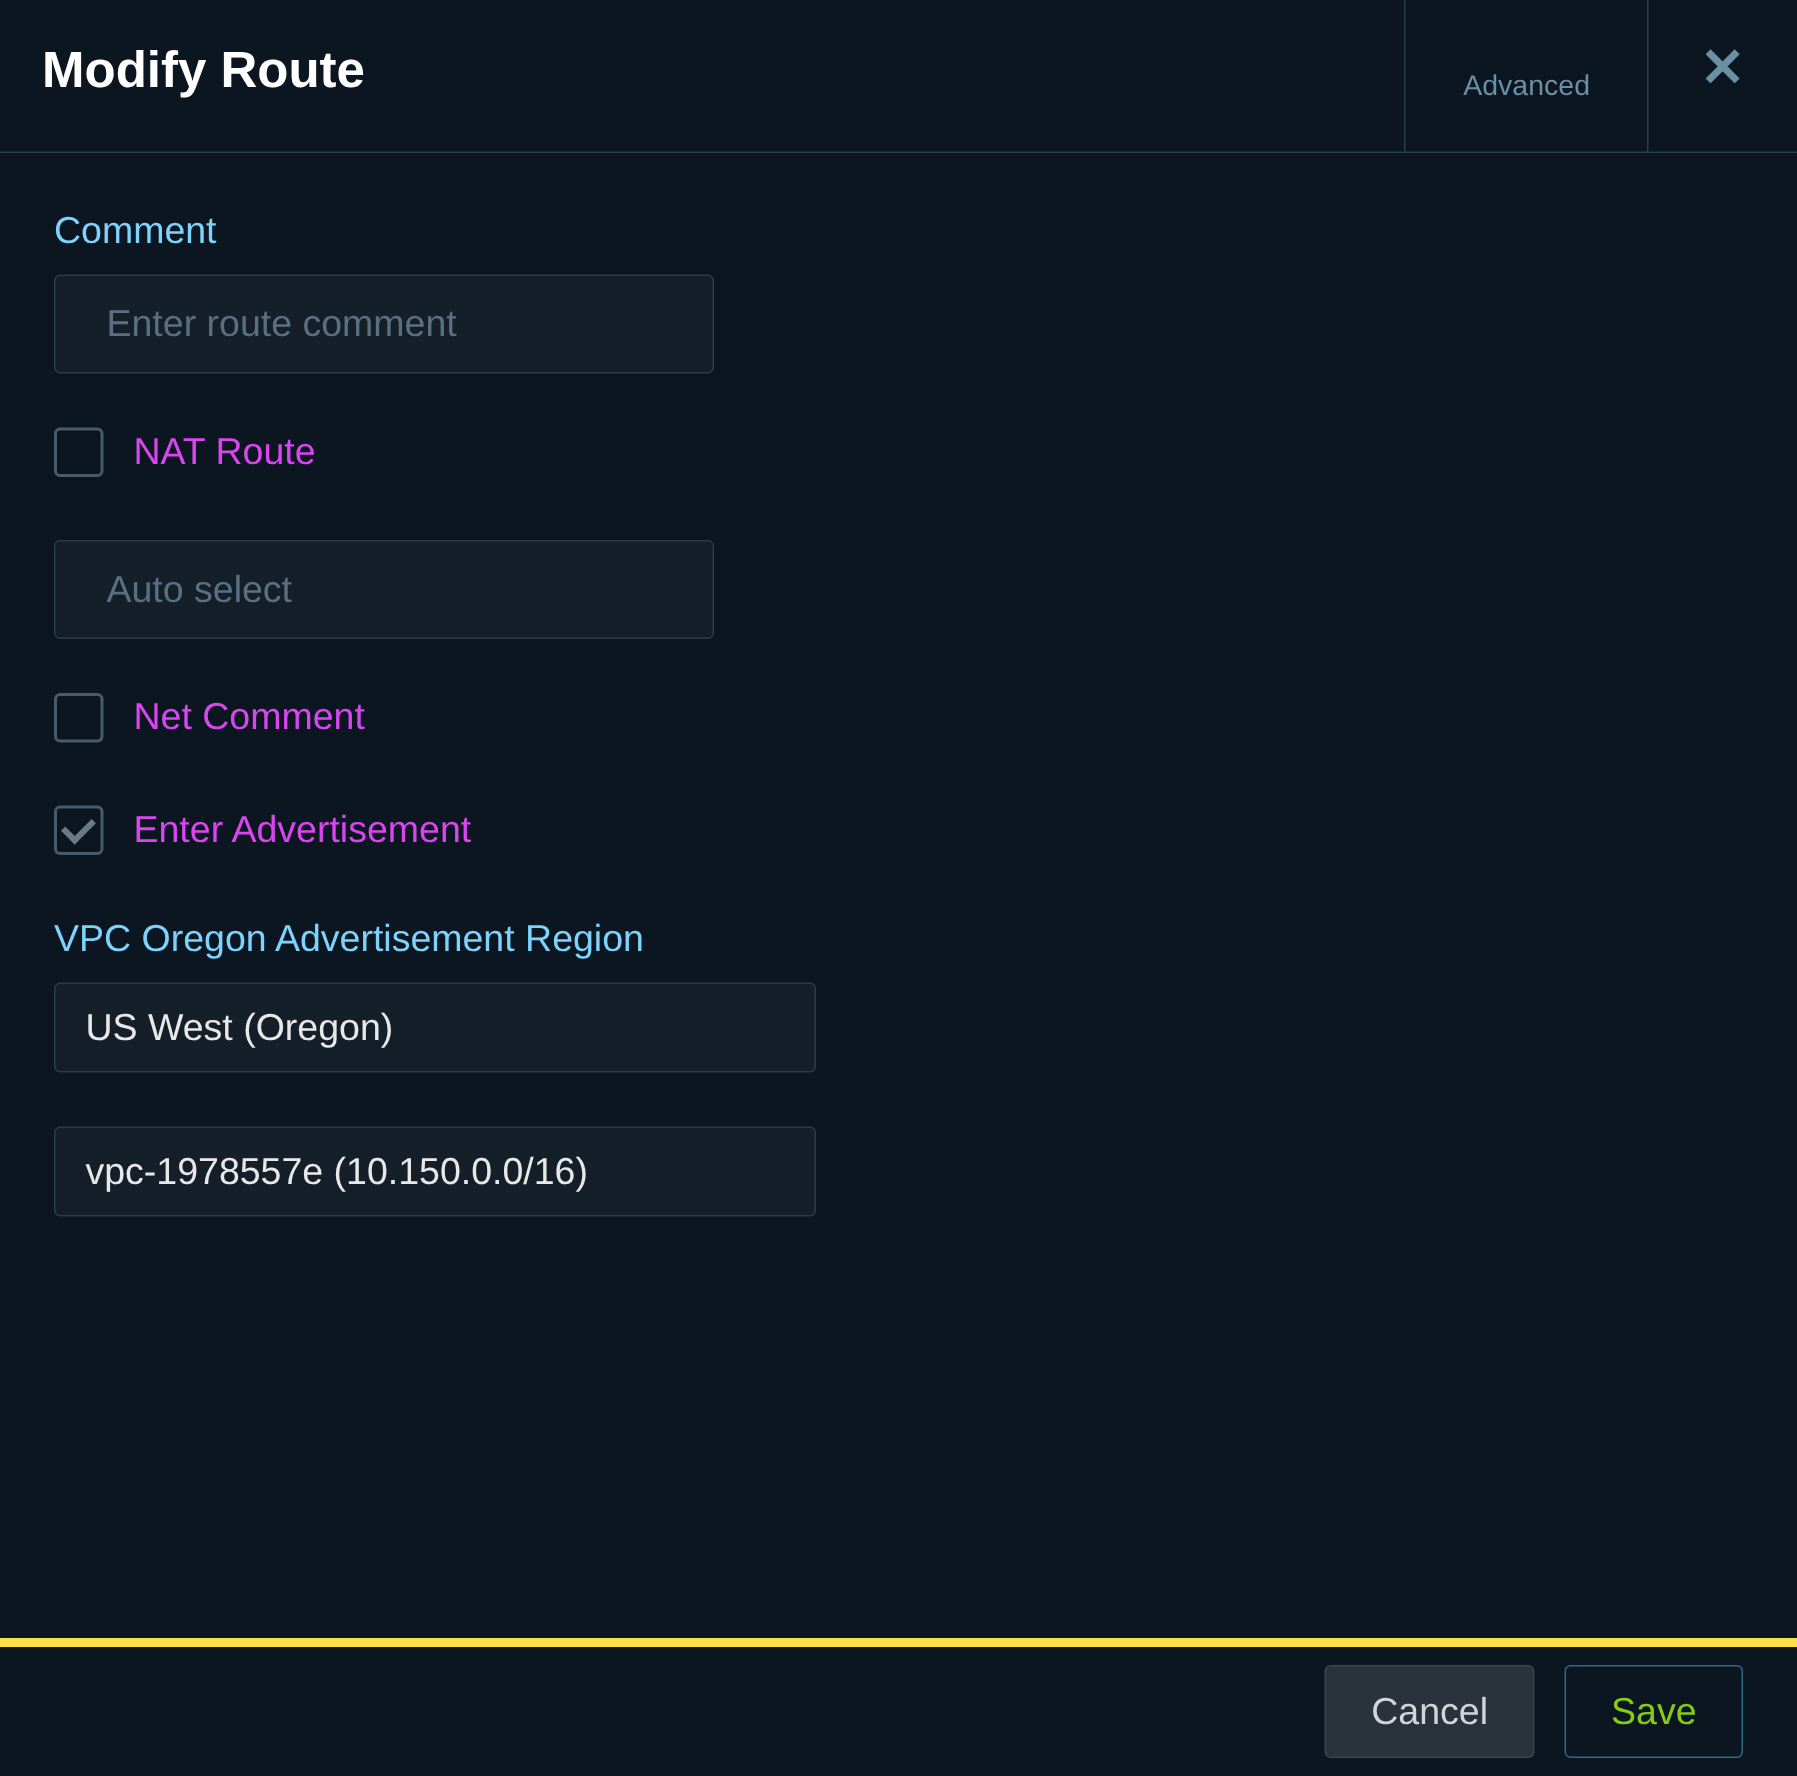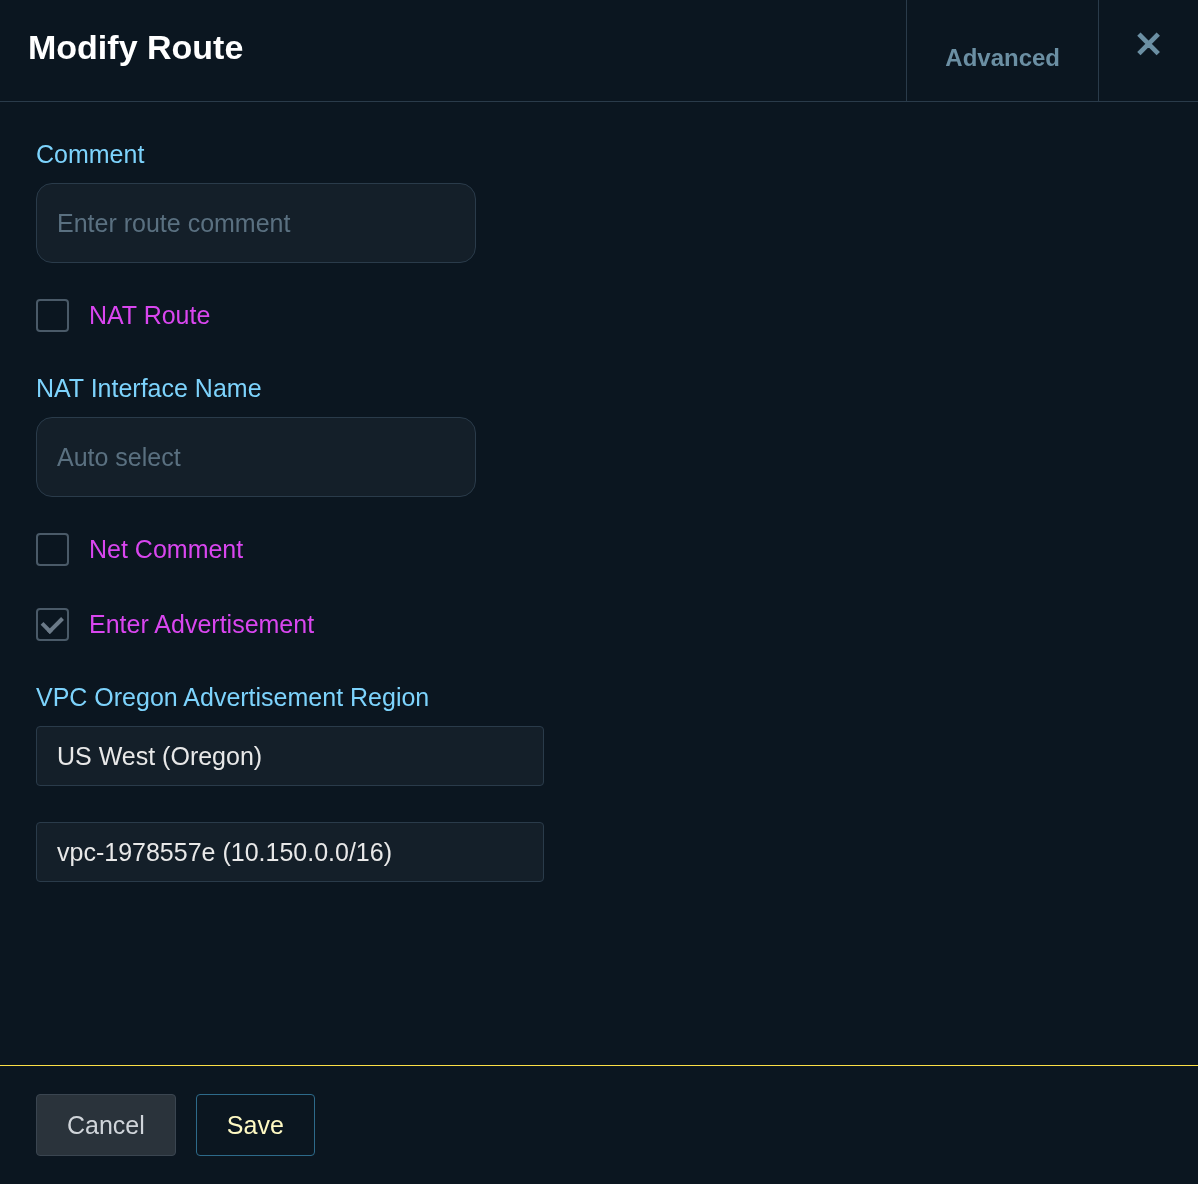--- a/index.html
+++ b/index.html
@@ -37,25 +37,24 @@
       align-items: center;
       padding-bottom: 28px;
       padding-top: 22px;
     }
     .header-tab {
       border-left: 1px solid #2a3b4a;
       padding: 0 38px;
       display: flex;
       align-items: center;
       justify-content: center;
-      font-size: 24px;
+      font-size: 19px;
       color: #6b8fa3;
       cursor: pointer;
       padding-top: 14px;
-      font-weight: bold;
     }
     .header-close {
       border-left: 1px solid #2a3b4a;
       width: 100px;
       display: flex;
       align-items: flex-start;
       justify-content: center;
       font-size: 36px;
       font-weight: 700;
       color: #6b8fa3;
@@ -72,27 +71,27 @@
     }
     .form-label {
       font-size: 25px;
       color: #7dd3fc;
       margin-bottom: 14px;
       display: block;
       font-weight: 400;
     }
     .form-input {
       width: 440px;
-      height: 80px;
+      height: 66px;
       background: #141f29;
       border: 1px solid #2a3b4a;
-      border-radius: 16px;
+      border-radius: 4px;
       color: #ffffff;
       font-size: 25px;
-      padding: 0 20px;
+      padding: 0 34px;
       outline: none;
     }
     .form-input::placeholder {
       color: #5a7080;
     }
     .form-select {
       width: 508px;
       height: 60px;
       background: #141f29;
       border: 1px solid #2a3b4a;
@@ -129,44 +128,45 @@
       height: 9px;
       border-left: 4px solid #6b7a88;
       border-bottom: 4px solid #6b7a88;
       transform: rotate(-45deg) translate(1px, -2px);
     }
     .checkbox-label {
       font-size: 25px;
       color: #d946ef;
     }
     .footer {
-      border-top: 1px solid #fde047;
-      padding: 28px 36px;
-      display: flex;
+      border-top: 6px solid #fde047;
+      padding: 12px 36px;
+      display: flex;
+      justify-content: flex-end;
       gap: 20px;
     }
     .btn {
       height: 62px;
       padding: 0 30px;
       border-radius: 4px;
       font-size: 25px;
       cursor: pointer;
       display: flex;
       align-items: center;
       justify-content: center;
     }
     .btn-cancel {
       background: #2a333b;
       border: 1px solid #3a4550;
       color: #d0d5da;
     }
     .btn-save {
       background: #0b1620;
       border: 1px solid #2d6a8a;
-      color: #fef9c3;
+      color: #84cc16;
       min-width: 92px;
     }
   </style>
 </head>
 <body>
 
 <div class="modal">
   <div class="header">
     <div class="header-title">Modify Route</div>
     <div class="header-tab">Advanced</div>
@@ -181,21 +181,20 @@
       <label class="form-label">Comment</label>
       <input type="text" class="form-input" placeholder="Enter route comment" style="">
     </div>
 
     <div class="checkbox-row">
       <div class="checkbox"></div>
       <span class="checkbox-label">NAT Route</span>
     </div>
 
     <div class="form-group">
-      <label class="form-label">NAT Interface Name</label>
       <input type="text" class="form-input" placeholder="Auto select" style="">
     </div>
 
     <div class="checkbox-row">
       <div class="checkbox"></div>
       <span class="checkbox-label">Net Comment</span>
     </div>
 
     <div class="checkbox-row">
       <div class="checkbox checked"></div>

